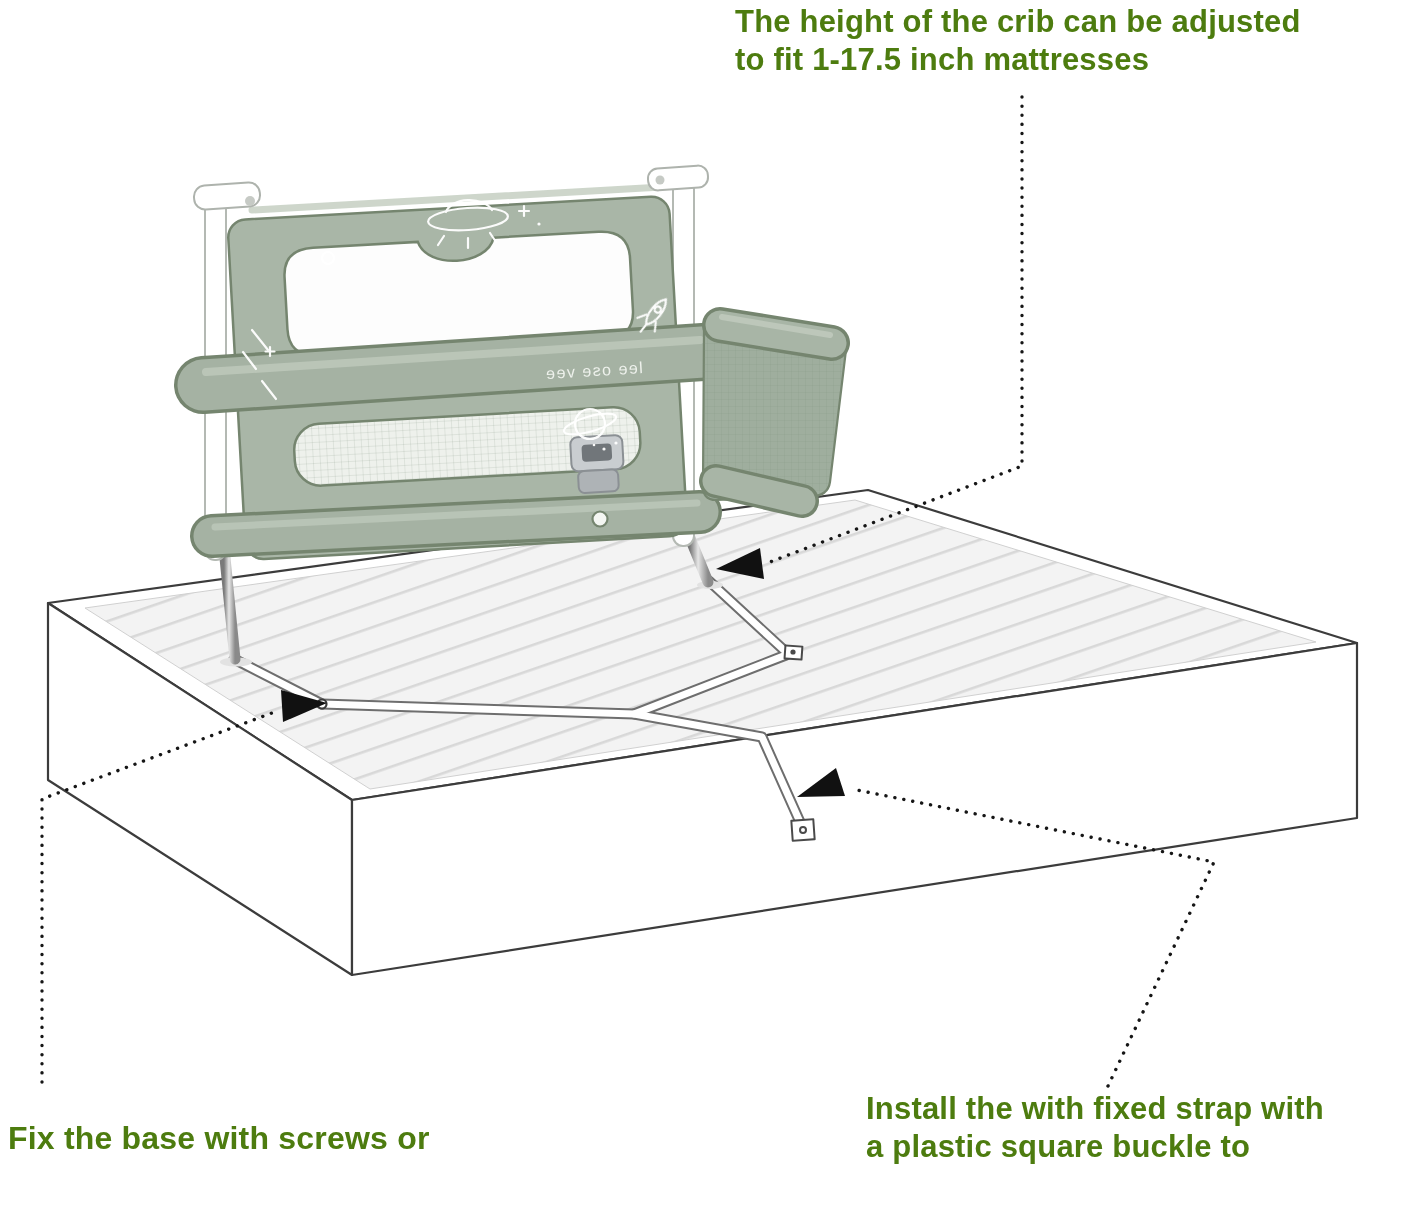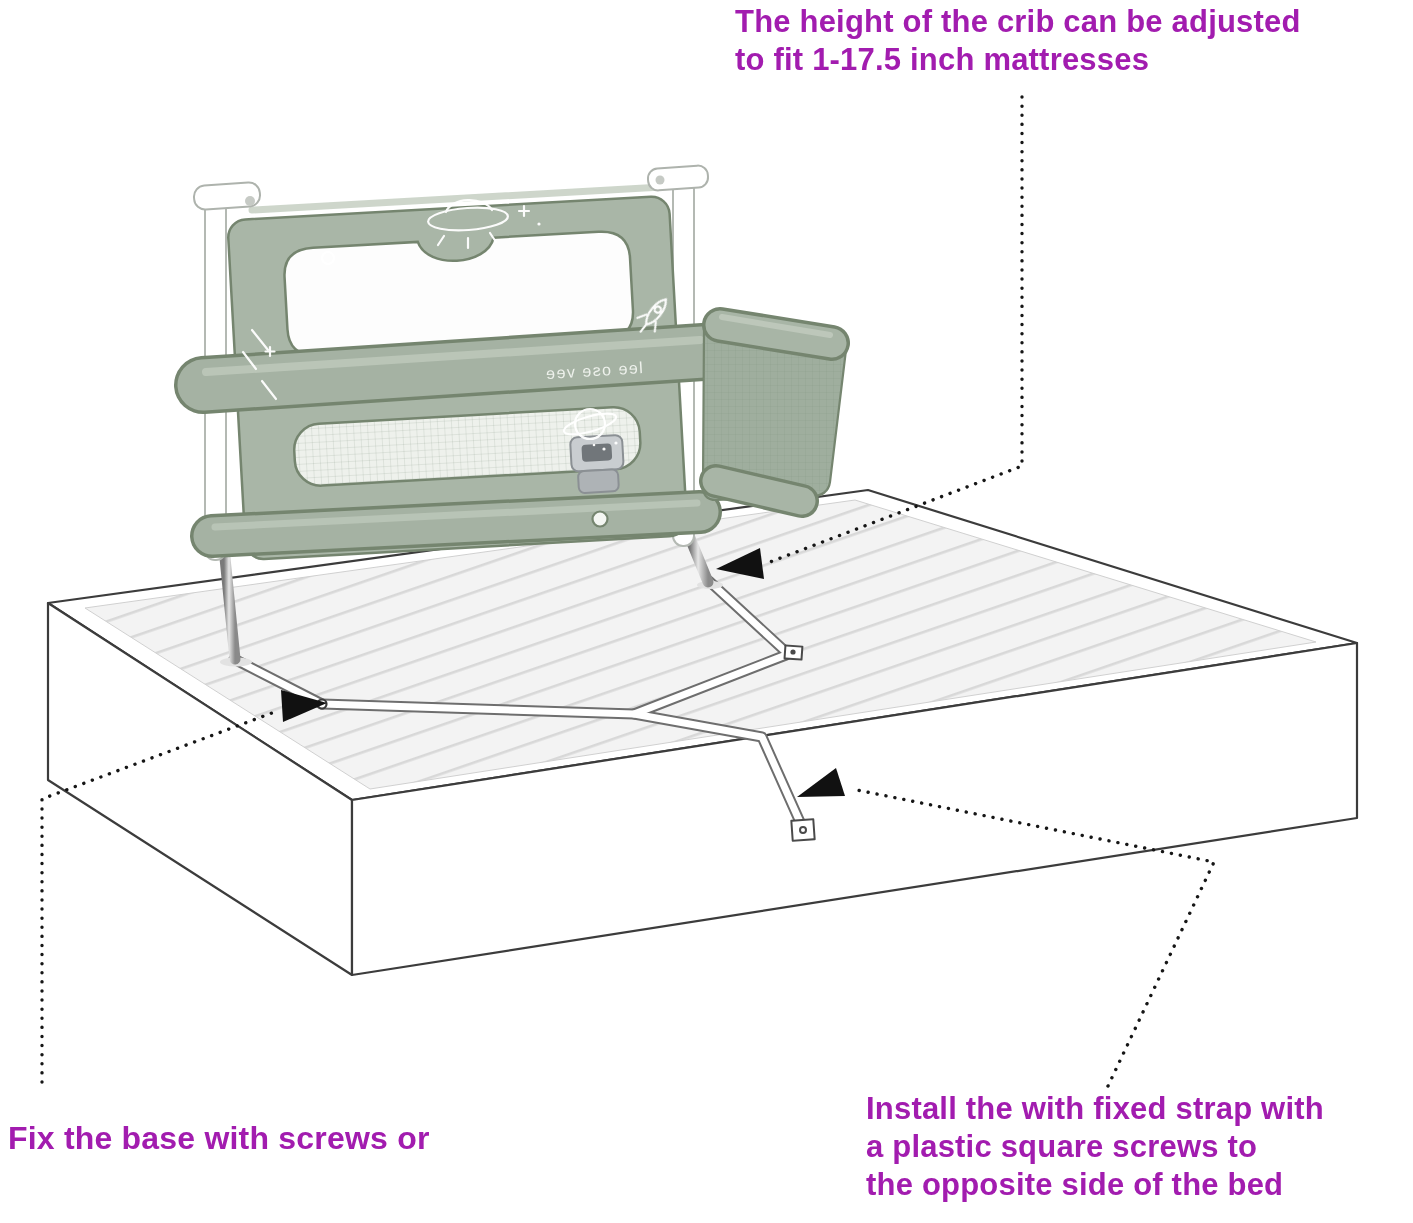--- a/index.html
+++ b/index.html
@@ -8,21 +8,21 @@
     width: 1413px;
     height: 1223px;
     background: #ffffff;
     overflow: hidden;
     font-family: "Liberation Sans", sans-serif;
   }
   .stage svg { position: absolute; left: 0; top: 0; }
   .ann {
     position: absolute;
     font-weight: 700;
-    color: #a21caf;
+    color: #4d7c0f;
     font-size: 31px;
     line-height: 38px;
     letter-spacing: 0.2px;
     white-space: nowrap;
   }
   .ann-top   { left: 735px; top: 3px; }
   .ann-left  { left: 8px;   top: 1118px; font-size: 32px; line-height: 41px; }
   .ann-right { left: 866px; top: 1090px; }
 </style>
 </head>
@@ -179,17 +179,16 @@
     <div>The height of the crib can be adjusted</div>
     <div>to fit 1-17.5 inch mattresses</div>
   </div>
 
   <div class="ann ann-left">
     <div>Fix the base with screws or</div>
   </div>
 
   <div class="ann ann-right">
     <div>Install  the with fixed strap with</div>
-    <div>a plastic square screws to</div>
-    <div>the opposite side of the bed</div>
+    <div>a plastic square buckle to</div>
   </div>
 
 </div>
 
 </body></html>

